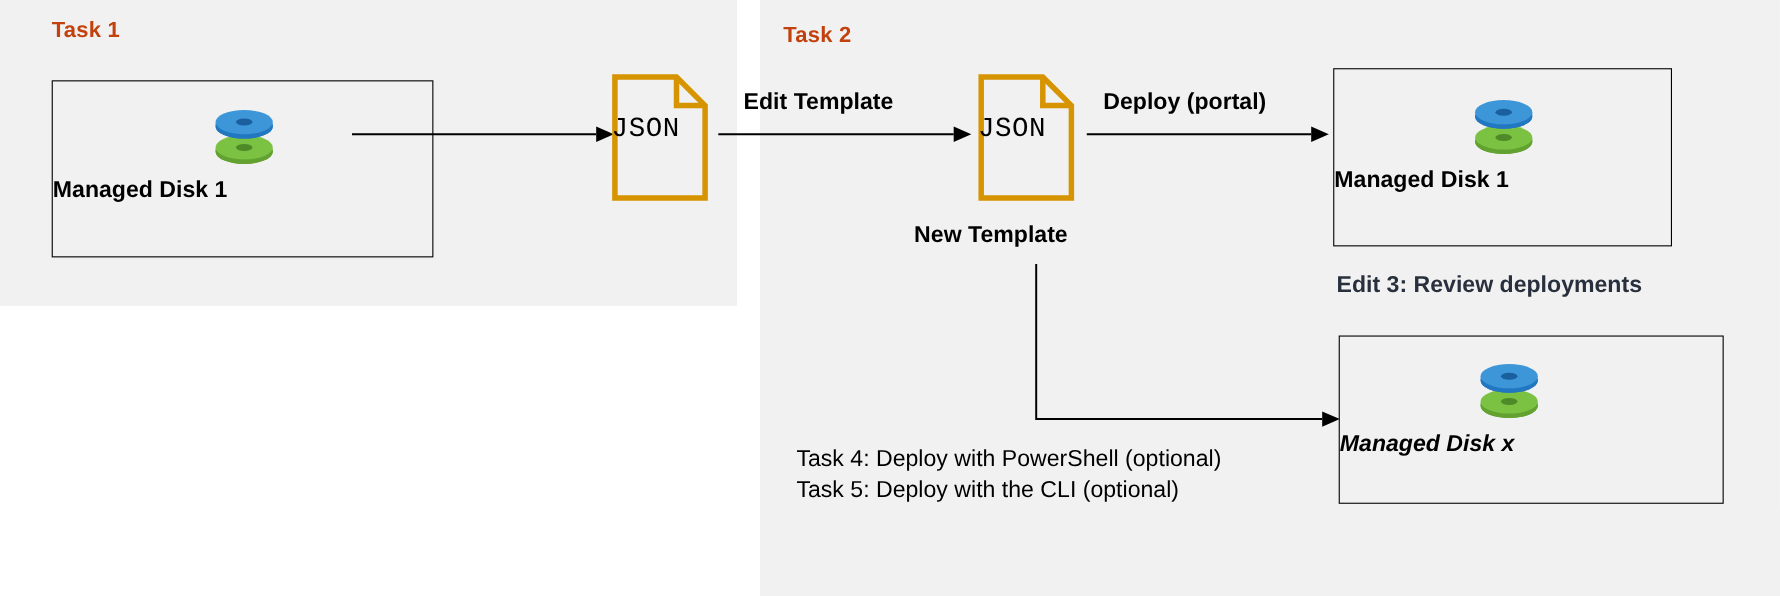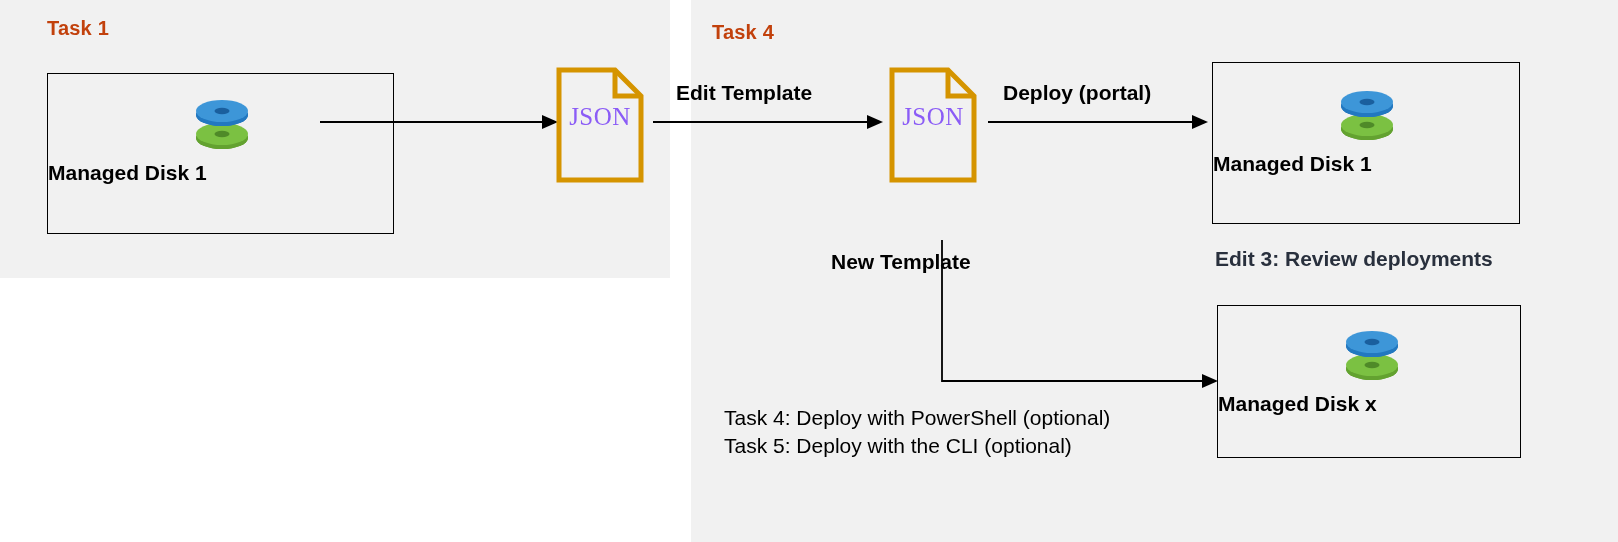--- a/index.html
+++ b/index.html
@@ -73,24 +73,23 @@
   .json-doc {
     position: absolute;
     width: 88px;
     height: 116px;
   }
   .json-doc svg { display:block; width: 88px; height: 116px; }
   .json-doc .json-word {
     position: absolute;
     left: 0; right: 0;
     top: 36px;
-    text-align: center;
     font-size: 25px;
-    color: #8b5cf6;
-    font-family: Liberation Serif, serif;
+    color: #000000;
+    font-family: Liberation Mono, monospace;
     letter-spacing: 0.5px;
   }
 
   
   .conn {
     position: absolute;
     pointer-events: none;
   }
   .conn svg { display: block; overflow: visible; }
 
@@ -147,39 +146,39 @@
   </div>
 
   <div class="json-doc" style="left:556px; top:67px;">
     <svg viewBox="0 0 88 116" xmlns="http://www.w3.org/2000/svg">
       <path d="M3 3 L59 3 L85 29 L85 113 L3 113 Z" fill="none" stroke="#d59400" stroke-width="5" stroke-linejoin="miter"></path>
       <path d="M59 3 L59 29 L85 29" fill="none" stroke="#d59400" stroke-width="5" stroke-linejoin="miter"></path>
     </svg>
     <div class="json-word">JSON</div>
   </div>
 
-  <div class="task-heading" style="left:712px; top:21px;">Task 4</div>
+  <div class="task-heading" style="left:712px; top:21px;">Task 2</div>
 
   <div class="edge-label" style="left:676px; top:81px;">Edit Template</div>
 
   <div class="conn" style="left:653px; top:106px;">
     <svg width="232" height="32" viewBox="0 0 232 32">
       <line x1="0" y1="16" x2="214" y2="16" stroke="#000000" stroke-width="1.8"></line>
       <polygon points="214,9 230,16 214,23" fill="#000000"></polygon>
     </svg>
   </div>
 
   <div class="json-doc" style="left:889px; top:67px;">
     <svg viewBox="0 0 88 116" xmlns="http://www.w3.org/2000/svg">
       <path d="M3 3 L59 3 L85 29 L85 113 L3 113 Z" fill="none" stroke="#d59400" stroke-width="5" stroke-linejoin="miter"></path>
       <path d="M59 3 L59 29 L85 29" fill="none" stroke="#d59400" stroke-width="5" stroke-linejoin="miter"></path>
     </svg>
     <div class="json-word">JSON</div>
   </div>
-  <div class="box-label" style="left:831px; top:202px; width:208px;margin-top:48px;">New Template</div>
+  <div class="box-label" style="left:831px; top:202px; width:208px;">New Template</div>
 
   <div class="edge-label" style="left:1003px; top:81px;">Deploy (portal)</div>
 
   <div class="conn" style="left:988px; top:106px;">
     <svg width="222" height="32" viewBox="0 0 222 32">
       <line x1="0" y1="16" x2="204" y2="16" stroke="#000000" stroke-width="1.8"></line>
       <polygon points="204,9 220,16 204,23" fill="#000000"></polygon>
     </svg>
   </div>
 
@@ -201,21 +200,21 @@
         <path d="M5 16 A26 11 0 0 0 57 16 L57 20 A26 11 0 0 1 5 20 Z" fill="#2278c0"></path>
         <ellipse cx="31" cy="16" rx="26" ry="11" fill="#3d96d8"></ellipse>
         <ellipse cx="31" cy="16" rx="7.5" ry="3.2" fill="#1a5f9e"></ellipse>
       </svg>
     </div>
     <div class="box-label" style="top:89px;">Managed Disk 1</div>
   </div>
 
   <div class="note-heading" style="left:1215px; top:247px;">Edit 3: Review deployments</div>
 
-  <div class="res-box" style="left:1217px; top:305px; width:304px; height:153px;">
+  <div class="res-box" style="left:1217px; top:305px; width:350px; height:153px;font-style:italic;">
     <div class="disk-icon" style="left:123px; top:20px;">
       <svg viewBox="0 0 62 58" xmlns="http://www.w3.org/2000/svg">
         <ellipse cx="31" cy="43" rx="26" ry="11" fill="#63a230"></ellipse>
         <path d="M5 39 A26 11 0 0 0 57 39 L57 43 A26 11 0 0 1 5 43 Z" fill="#63a230"></path>
         <ellipse cx="31" cy="39" rx="26" ry="11" fill="#7bc142"></ellipse>
         <ellipse cx="31" cy="39" rx="7.5" ry="3.2" fill="#4f8a28"></ellipse>
         <ellipse cx="31" cy="20" rx="26" ry="11" fill="#2278c0"></ellipse>
         <path d="M5 16 A26 11 0 0 0 57 16 L57 20 A26 11 0 0 1 5 20 Z" fill="#2278c0"></path>
         <ellipse cx="31" cy="16" rx="26" ry="11" fill="#3d96d8"></ellipse>
         <ellipse cx="31" cy="16" rx="7.5" ry="3.2" fill="#1a5f9e"></ellipse>

